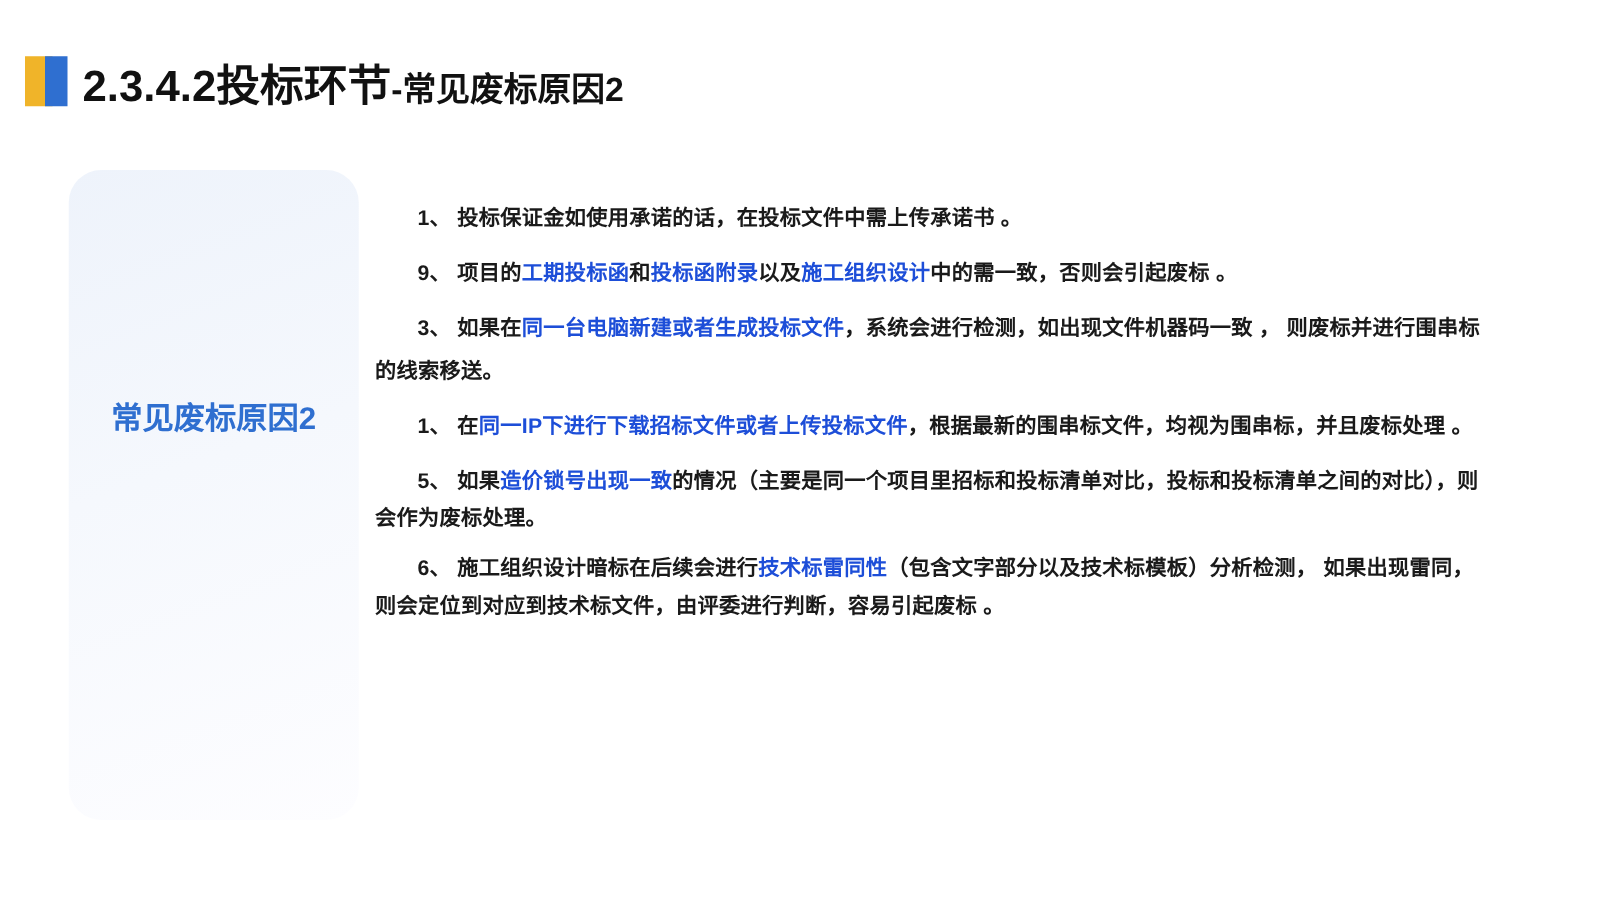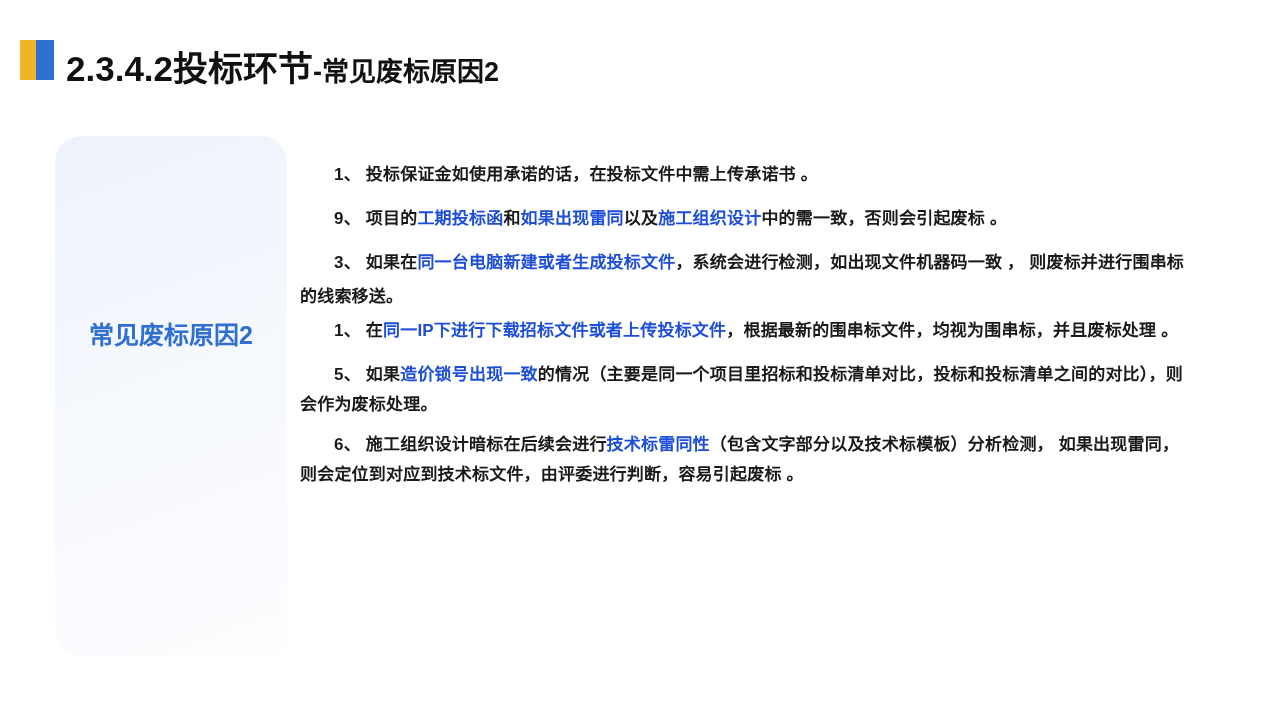--- a/index.html
+++ b/index.html
@@ -15,20 +15,21 @@
     position: relative;
   }
 
   
   .title-row {
     position: absolute;
     left: 0;
     top: 40px;
     height: 50px;
     display: flex;
+    align-items: center;
   }
   .title-bar-left {
     width: 22px;
     height: 40px;
     background: #f0b429;
     margin-left: 20px;
   }
   .title-bar-blue {
     width: 18px;
     height: 40px;
@@ -90,38 +91,38 @@
   .para.tight {
     line-height: 30px;
     margin-bottom: 4px;
   }
   .red {
     color: #1d4ed8;
   }
   
   #p1 { margin-bottom: 10px; }
   #p2 { margin-bottom: 10px; }
-  #p3 { margin-bottom: 0; }
+  #p3 { margin-bottom: 10px; }
   #p4 { margin-bottom: 12px; }
   #p5 { margin-bottom: 10px; }
 </style>
 </head>
 <body>
 
 <div class="title-row">
   <div class="title-bar-left"></div>
   <div class="title-bar-blue"></div>
   <div class="title-text">
     <span>2.3.4.2投标环节</span><span class="title-sub">-</span><span class="title-sub">常见废标原因2</span>
   </div>
 </div>
 
 <div class="left-card"></div>
 <div class="left-card-label">常见废标原因2</div>
 
 <div class="content">
   <p class="para" id="p1"><span>1、 投标保证金如使用承诺的话，在投标文件中需上传承诺书 。</span></p>
-  <p class="para" id="p2"><span>9、 项目的</span><span class="red">工期投标函</span><span>和</span><span class="red">如果出现雷同</span><span>以及</span><span class="red">施工组织设计</span><span>中的需一致，否则会引起废标 。</span></p>
+  <p class="para" id="p2"><span>9、 项目的</span><span class="red">工期投标函</span><span>和</span><span class="red">投标函附录</span><span>以及</span><span class="red">施工组织设计</span><span>中的需一致，否则会引起废标 。</span></p>
   <p class="para" id="p3"><span>3、 如果在</span><span class="red">同一台电脑新建或者生成投标文件</span><span>，系统会进行检测，如出现文件机器码一致 ， 则废标并进行围串标的线索移送。</span></p>
   <p class="para" id="p4"><span>1、 在</span><span class="red">同一IP下进行下载招标文件或者上传投标文件</span><span>，根据最新的围串标文件，均视为围串标，并且废标处理 。</span></p>
   <p class="para tight" id="p5"><span>5、 如果</span><span class="red">造价锁号出现一致</span><span>的情况（主要是同一个项目里招标和投标清单对比，投标和投标清单之间的对比），则会作为废标处理。</span></p>
   <p class="para tight" id="p6"><span>6、 施工组织设计暗标在后续会进行</span><span class="red">技术标雷同性</span><span>（包含文字部分以及技术标模板）分析检测， 如果出现雷同，则会定位到对应到技术标文件，由评委进行判断，容易引起废标 。</span></p>
 </div>
 
 </body></html>

